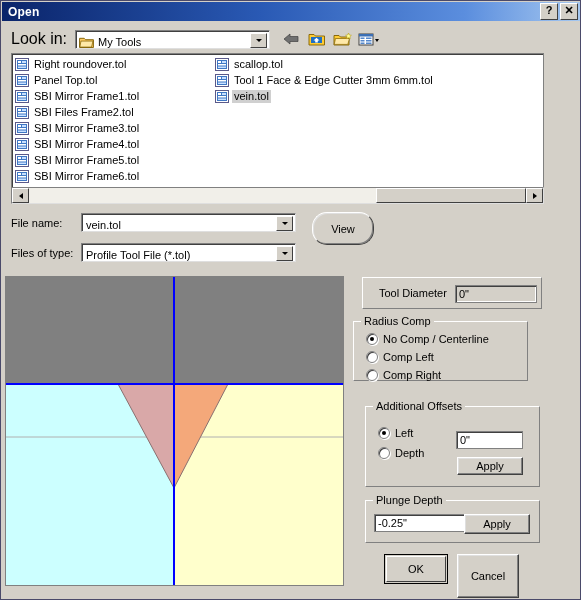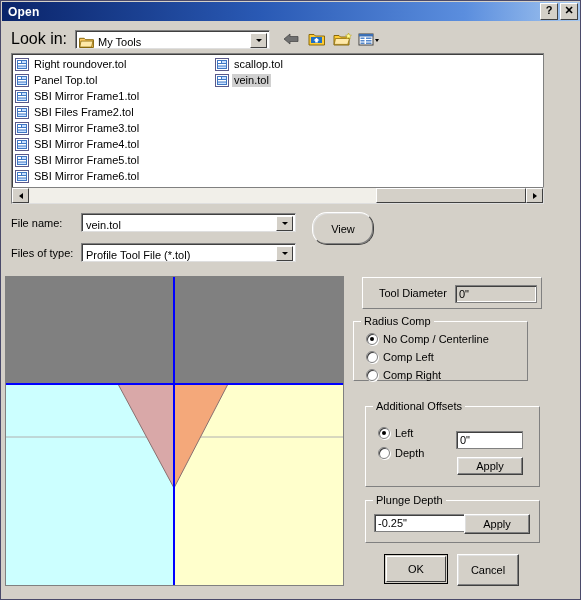--- a/index.html
+++ b/index.html
@@ -371,21 +371,21 @@
     border-right-color: #404040;
     border-bottom-color: #404040;
     display: flex;
     align-items: center;
     justify-content: center;
     font-size: 11px;
   }
   .btn-cancel {
     position: absolute;
     left: 456px; top: 553px;
-    width: 62px; height: 32px;
+    width: 62px; height: 44px;
   }
 </style>
 </head>
 <body>
 
 <div class="dialog">
 
   <div class="titlebar">
     <span class="titlebar-text">Open</span>
     <div class="titlebar-buttons">
@@ -541,20 +541,31 @@
         <svg class="file-ico" viewBox="0 0 14 13">
           <rect x="0.5" y="0.5" width="13" height="12" fill="#ffffff" stroke="#5a5a8a"></rect>
           <rect x="2" y="2" width="10" height="9" fill="#3f77c4"></rect>
           <rect x="3" y="3" width="3" height="2" fill="#ffffff"></rect>
           <rect x="7" y="3" width="4" height="2" fill="#c8e0ff"></rect>
           <rect x="3" y="6" width="8" height="1.5" fill="#ffffff"></rect>
           <rect x="3" y="8.5" width="8" height="1.5" fill="#c8e0ff"></rect>
         </svg>
         <span class="fitem-label">scallop.tol</span>
       </div>
+      <div class="fitem">
+        <svg class="file-ico" viewBox="0 0 14 13">
+          <rect x="0.5" y="0.5" width="13" height="12" fill="#ffffff" stroke="#5a5a8a"></rect>
+          <rect x="2" y="2" width="10" height="9" fill="#3f77c4"></rect>
+          <rect x="3" y="3" width="3" height="2" fill="#ffffff"></rect>
+          <rect x="7" y="3" width="4" height="2" fill="#c8e0ff"></rect>
+          <rect x="3" y="6" width="8" height="1.5" fill="#ffffff"></rect>
+          <rect x="3" y="8.5" width="8" height="1.5" fill="#c8e0ff"></rect>
+        </svg>
+        <span class="fitem-label">Tool 1 Face &amp; Edge Cutter 3mm 6mm.tol</span>
+      </div>
       <div class="fitem selected">
         <svg class="file-ico" viewBox="0 0 14 13">
           <rect x="0.5" y="0.5" width="13" height="12" fill="#ffffff" stroke="#5a5a8a"></rect>
           <rect x="2" y="2" width="10" height="9" fill="#3f77c4"></rect>
           <rect x="3" y="3" width="3" height="2" fill="#ffffff"></rect>
           <rect x="7" y="3" width="4" height="2" fill="#c8e0ff"></rect>
           <rect x="3" y="6" width="8" height="1.5" fill="#ffffff"></rect>
           <rect x="3" y="8.5" width="8" height="1.5" fill="#c8e0ff"></rect>
         </svg>
         <span class="fitem-label">vein.tol</span>

